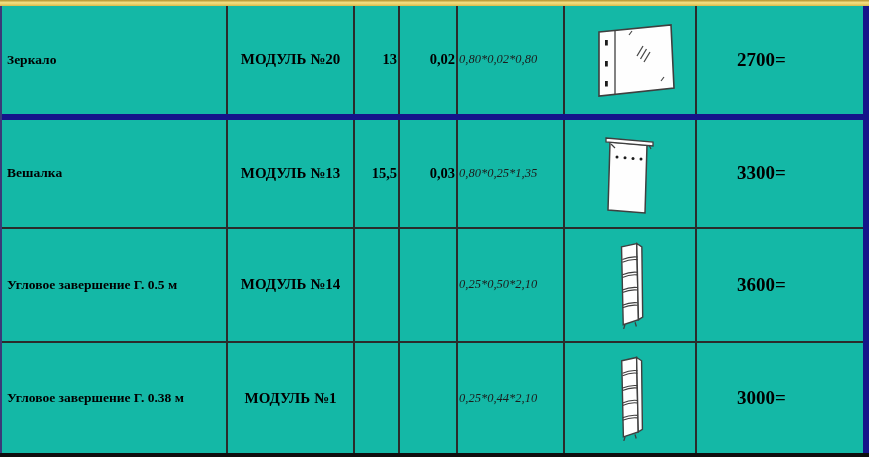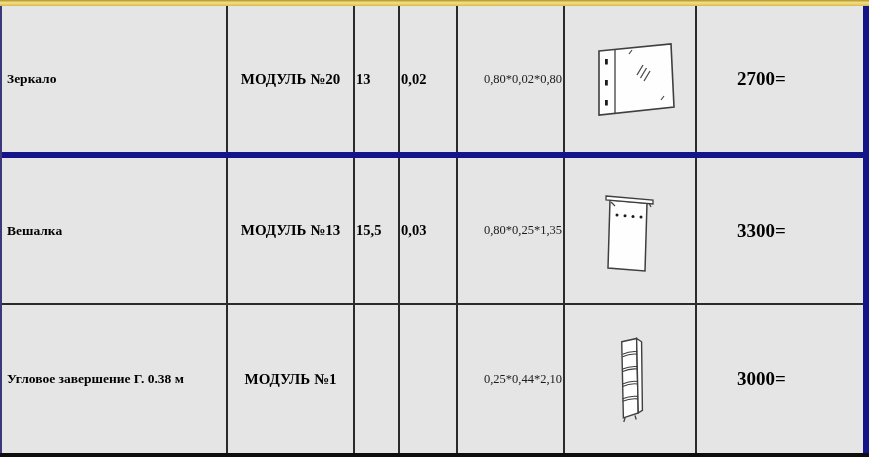--- a/index.html
+++ b/index.html
@@ -15,33 +15,33 @@
   .left-bar{width:2px;background:#3a3a78;flex:0 0 auto;}
   .right-bar{width:6px;background:#15158a;flex:0 0 auto;}
   table.price-table{
     flex:1;border-collapse:collapse;table-layout:fixed;
     width:100%;height:100%;
   }
   .price-table td{
     border:2px solid #2b2b2b;
     vertical-align:middle;
     overflow:hidden;
-    background:#e5e5e5;
+    background:#14b8a6;
     color:#000;
   }
   .price-table tr{height:20%;}
   .price-table td:first-child{border-left:none;}
   .price-table td:last-child{border-right:none;}
   .price-table tr:first-child td{border-top:none;}
   .price-table tr:last-child td{border-bottom:none;}
   .price-table tr.navy-divider td{border-bottom:6px solid #15158a;}
   td.c-name{font-weight:bold;font-size:13.5px;text-align:left;padding-left:5px;}
   td.c-module{font-weight:bold;font-size:15px;text-align:center;}
-  td.c-qty,td.c-coef{font-weight:bold;font-size:14.5px;text-align:left;}
-  td.c-dims{font-weight:normal;font-size:12.5px;text-align:right;color:#1c1c1c;}
+  td.c-qty,td.c-coef{font-weight:bold;font-size:14.5px;text-align:right;}
+  td.c-dims{font-weight:normal;font-size:12.5px;text-align:left;color:#1c1c1c;font-style:italic;}
   td.c-img{text-align:center;}
   td.c-price{font-weight:bold;font-size:19px;text-align:center;padding-right:38px;}
   svg.draw{display:block;margin:0 auto;}
   svg.draw *{vector-effect:non-scaling-stroke;}
 </style>
 </head>
 <body>
 
 <div class="sheet">
   <div class="top-bar"></div>
@@ -94,20 +94,39 @@
               <path d="M12,12 l4,4 M50,13 l2,4" stroke="#3f3f3f" stroke-width="1.2" fill="none"></path>
               <circle cx="18" cy="25" r="1.5" fill="#1c1c1c"></circle>
               <circle cx="26" cy="25.7" r="1.5" fill="#1c1c1c"></circle>
               <circle cx="34" cy="26.4" r="1.5" fill="#1c1c1c"></circle>
               <circle cx="42" cy="27.1" r="1.5" fill="#1c1c1c"></circle>
             </svg>
           </td>
           <td class="c-price">3300=</td>
         </tr>
 
+        <tr>
+          <td class="c-name">Угловое завершение Г. 0.5 м</td>
+          <td class="c-module">МОДУЛЬ №14</td>
+          <td class="c-qty"></td>
+          <td class="c-coef"></td>
+          <td class="c-dims">0,25*0,50*2,10</td>
+          <td class="c-img">
+            <svg class="draw" width="38" height="88" viewBox="0 0 38 104">
+              <polygon points="9,7 27,3 29,93 11,99" fill="#fefefe" stroke="#3f3f3f" stroke-width="1.4"></polygon>
+              <polygon points="27,3 33,7 34,90 29,93" fill="#fefefe" stroke="#3f3f3f" stroke-width="1.4"></polygon>
+              <path d="M10,22 Q19,18 28,19 M10,25 Q19,21 28,22" fill="none" stroke="#3f3f3f" stroke-width="1.1"></path>
+              <path d="M10,40 Q19,36 28,37 M10,43 Q19,39 28,40" fill="none" stroke="#3f3f3f" stroke-width="1.1"></path>
+              <path d="M10,58 Q19,54 28,55 M10,61 Q19,57 28,58" fill="none" stroke="#3f3f3f" stroke-width="1.1"></path>
+              <path d="M10,76 Q19,72 28,73 M10,79 Q19,75 28,76" fill="none" stroke="#3f3f3f" stroke-width="1.1"></path>
+              <path d="M13,99 l-1.5,5 M25,96 l1.5,5" stroke="#3f3f3f" stroke-width="1.3" fill="none"></path>
+            </svg>
+          </td>
+          <td class="c-price">3600=</td>
+        </tr>
 
         <tr>
           <td class="c-name">Угловое завершение Г. 0.38 м</td>
           <td class="c-module">МОДУЛЬ №1</td>
           <td class="c-qty"></td>
           <td class="c-coef"></td>
           <td class="c-dims">0,25*0,44*2,10</td>
           <td class="c-img">
             <svg class="draw" width="34" height="86" viewBox="0 0 38 104">
               <polygon points="9,7 27,3 29,93 11,99" fill="#fefefe" stroke="#3f3f3f" stroke-width="1.4"></polygon>

